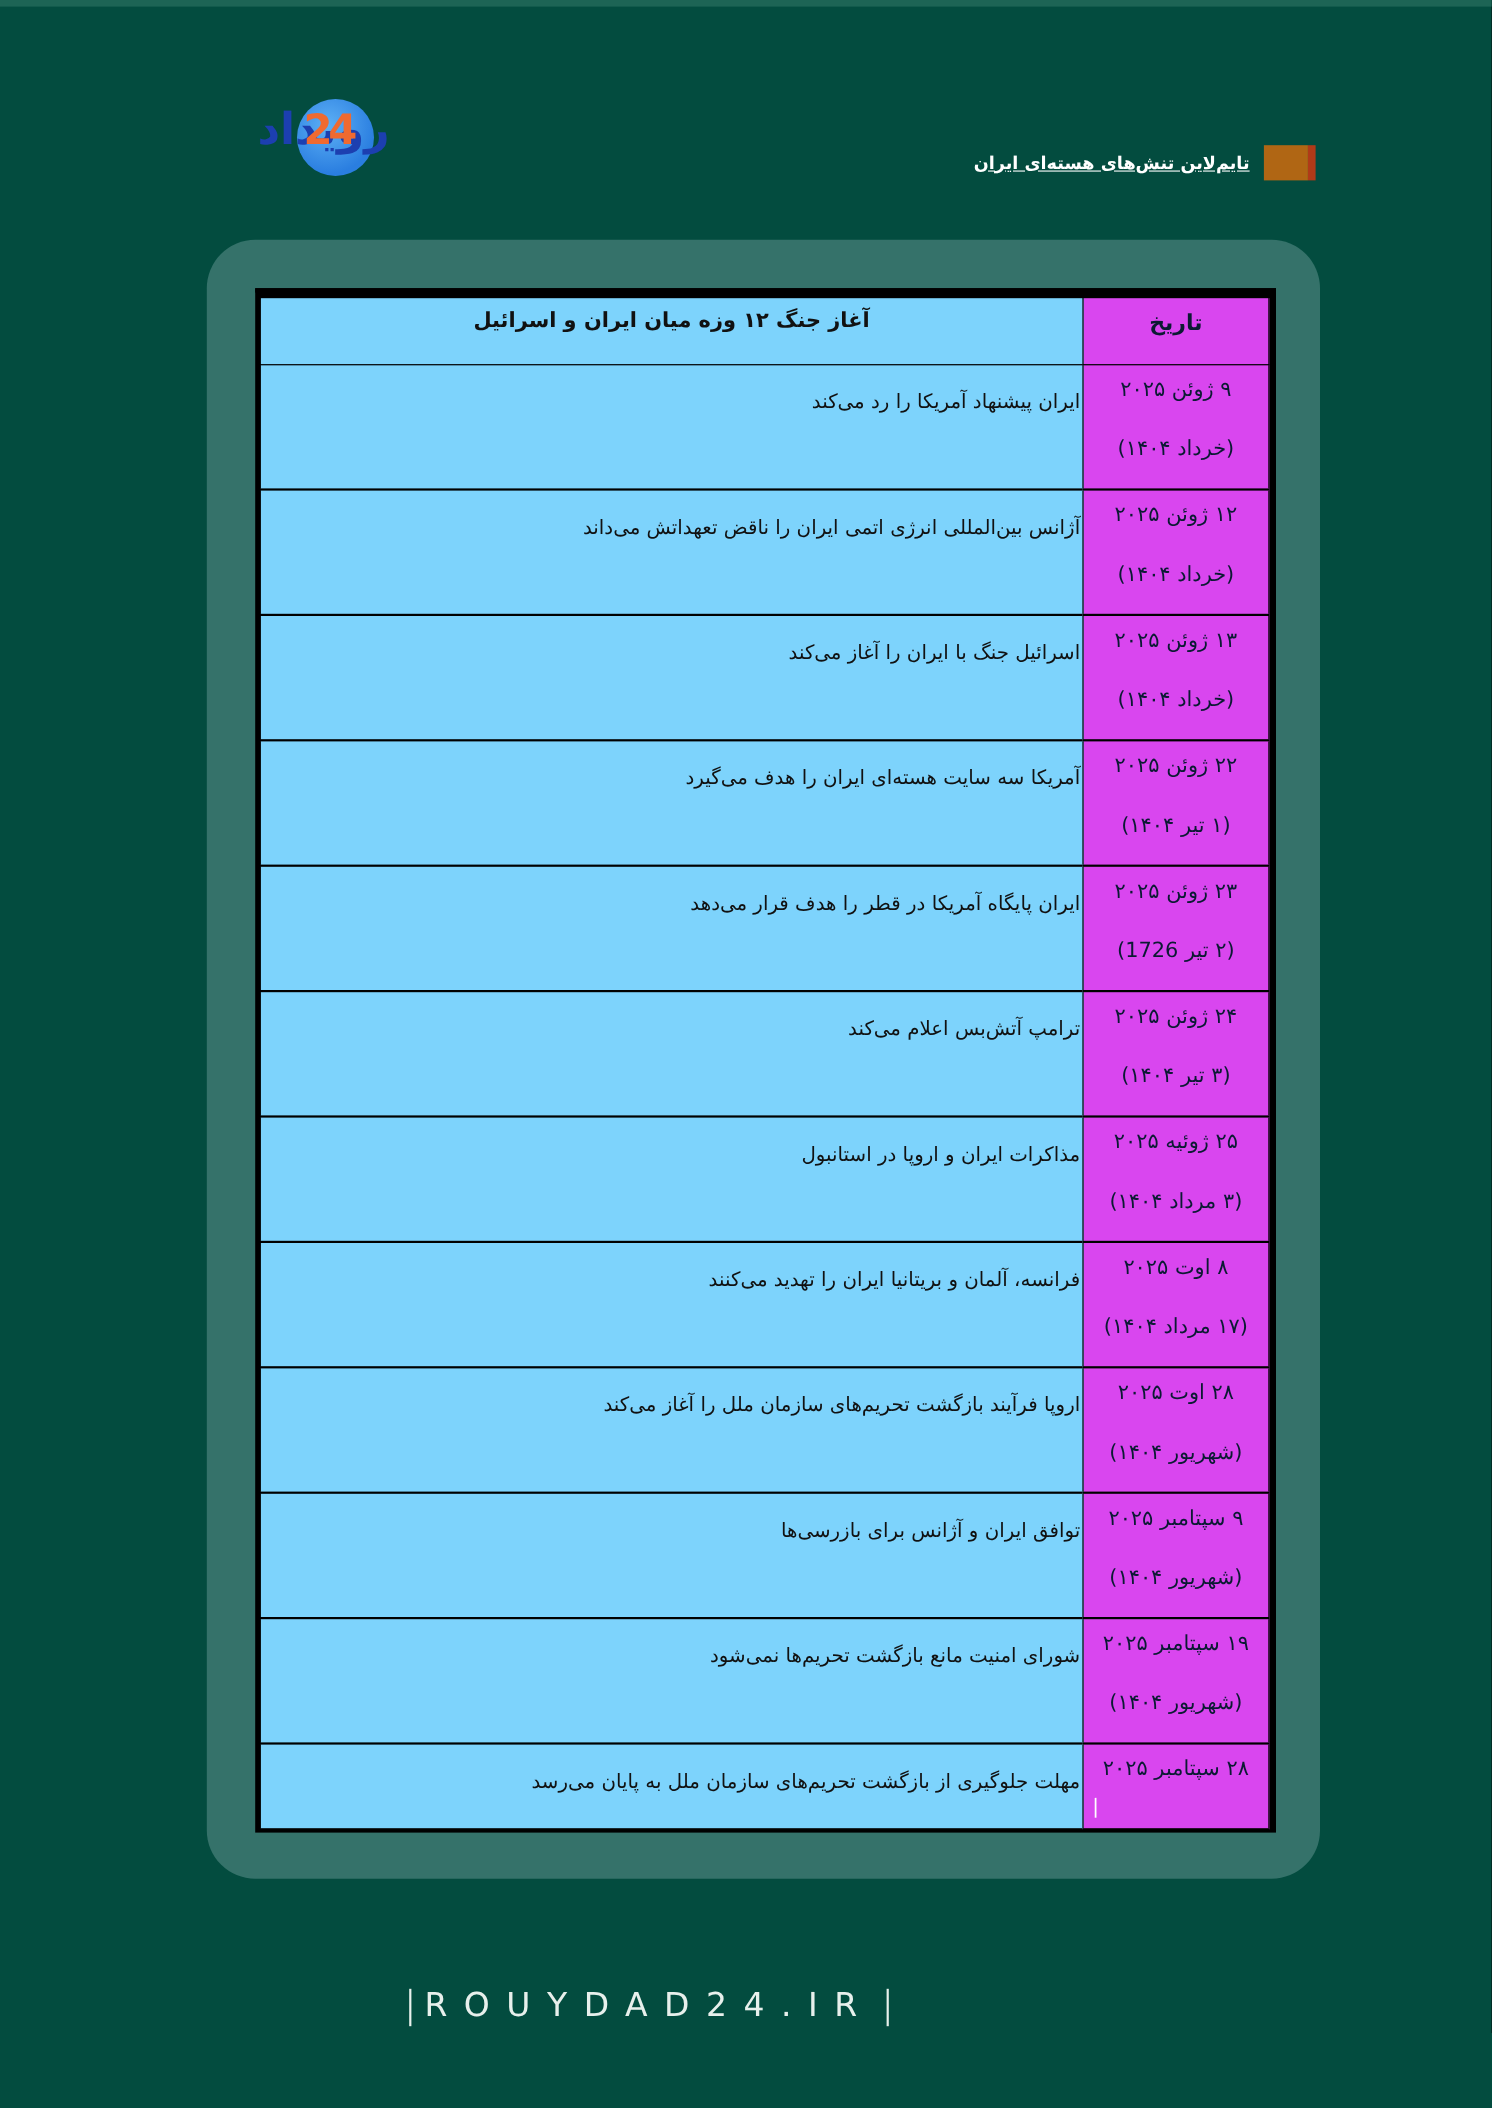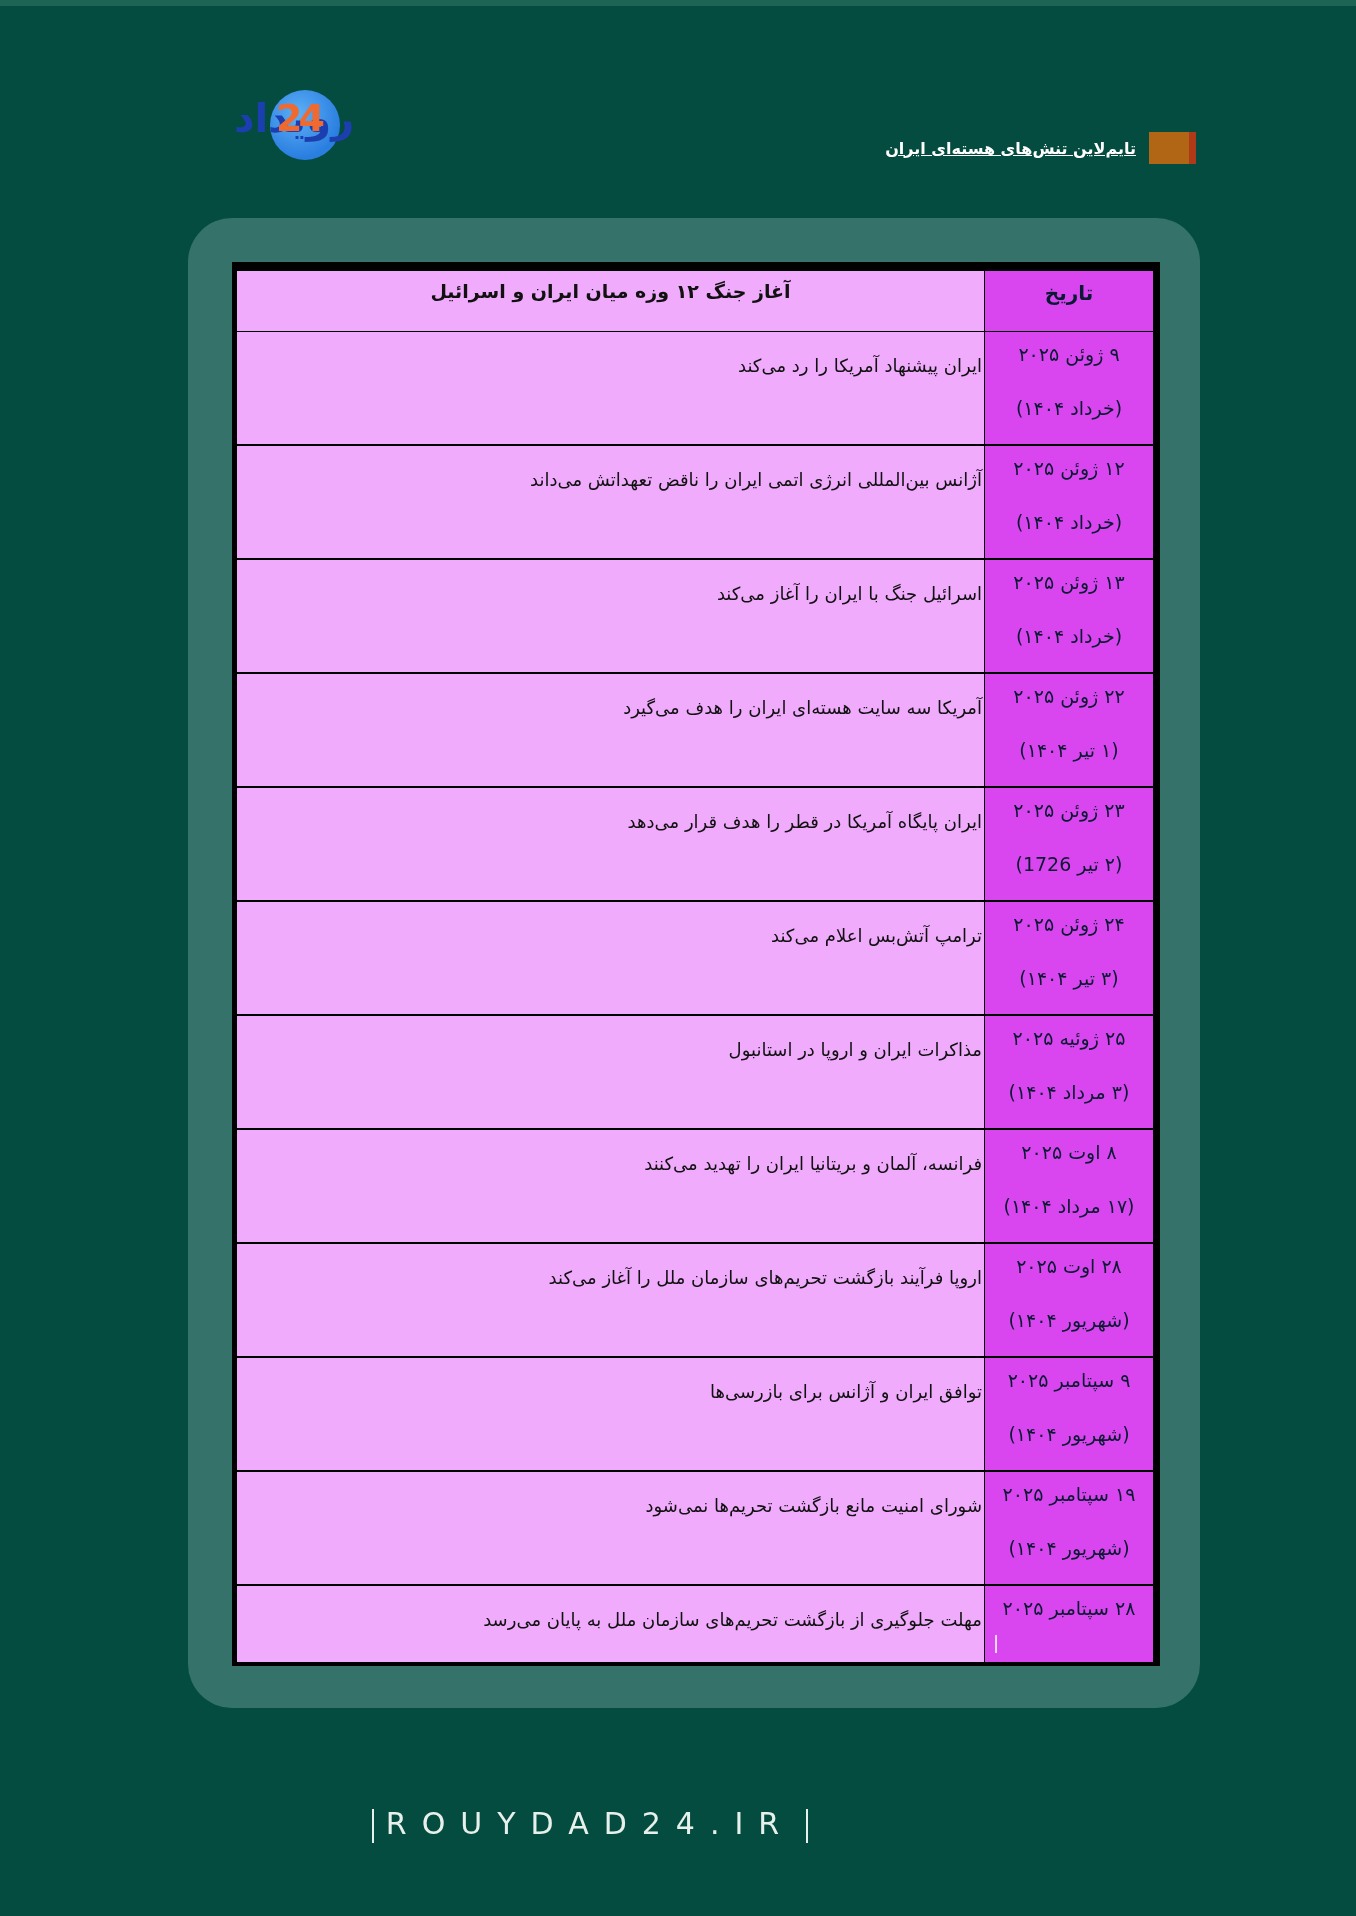--- a/index.html
+++ b/index.html
@@ -40,21 +40,21 @@
   table.timeline {
     position:absolute; left:4px; top:4px; width:918px; border-collapse:collapse;
     direction:rtl; table-layout:fixed;
   }
   table.timeline td, table.timeline th {
     border:1px solid #000; padding:0; vertical-align:top;
   }
   th.date-h, td.date {
     width:168px; background:#d946ef; text-align:center; color:#0b1a33;
   }
-  th.event-h, td.event { background:#f0abfc; color:#111; text-align:right; }
+  th.event-h, td.event { background:#7dd3fc; color:#111; text-align:right; }
   th.date-h { height:60px; font-size:20px; font-weight:bold; line-height:44px; border-bottom:3px solid #000; }
   th.event-h { height:60px; font-size:19px; font-weight:bold; text-align:center; line-height:40px; border-bottom:3px solid #000; }
   tr.row td { height:112px; border-bottom:2px solid #000; }
   td.date .g { font-size:19px; line-height:24px; margin-top:10px; display:block; }
   td.date .p { font-size:19px; line-height:24px; margin-top:30px; display:block; }
   td.event .t { font-size:18px; line-height:24px; margin-top:22px; display:block; padding-right:2px; }
   tr.last td { height:76px; }
   .cursor-mark { display:block; text-align:left; color:#fff; font-size:18px; padding-left:8px; margin-top:12px; }
   .footer {
     position:absolute; left:0; top:1806px; width:1180px; text-align:center;

